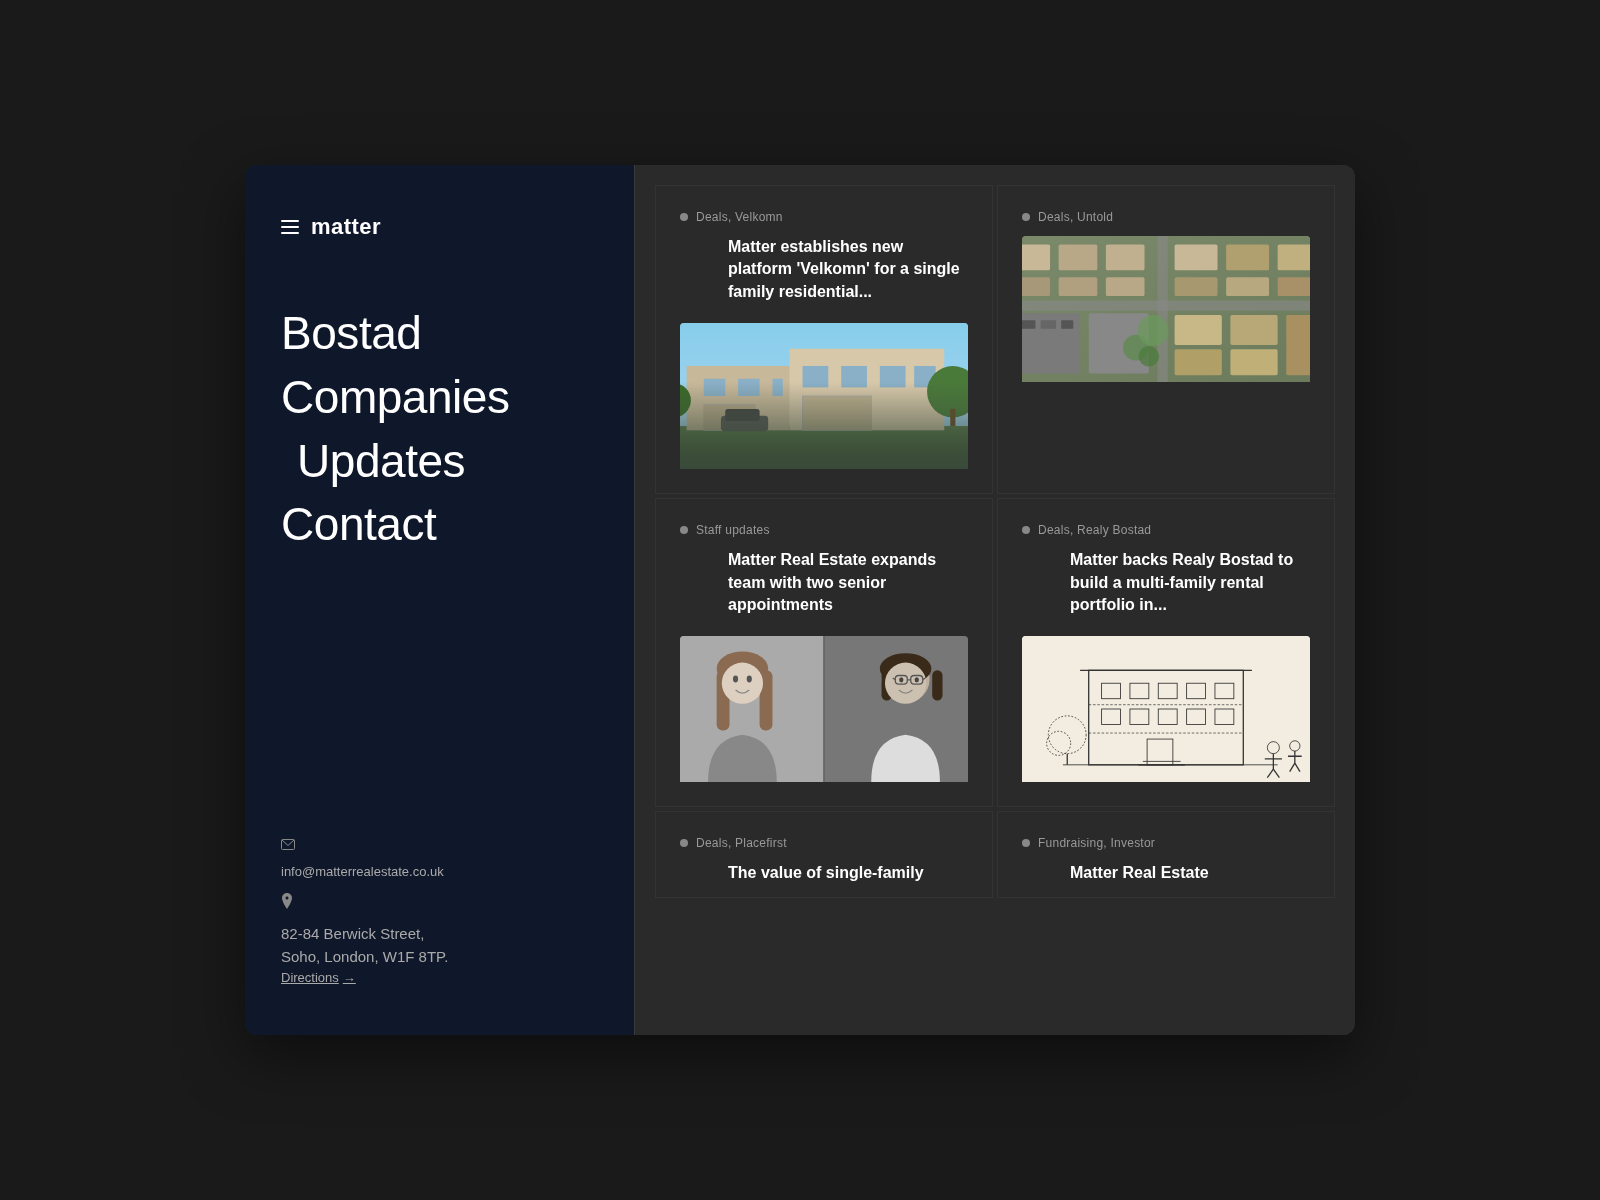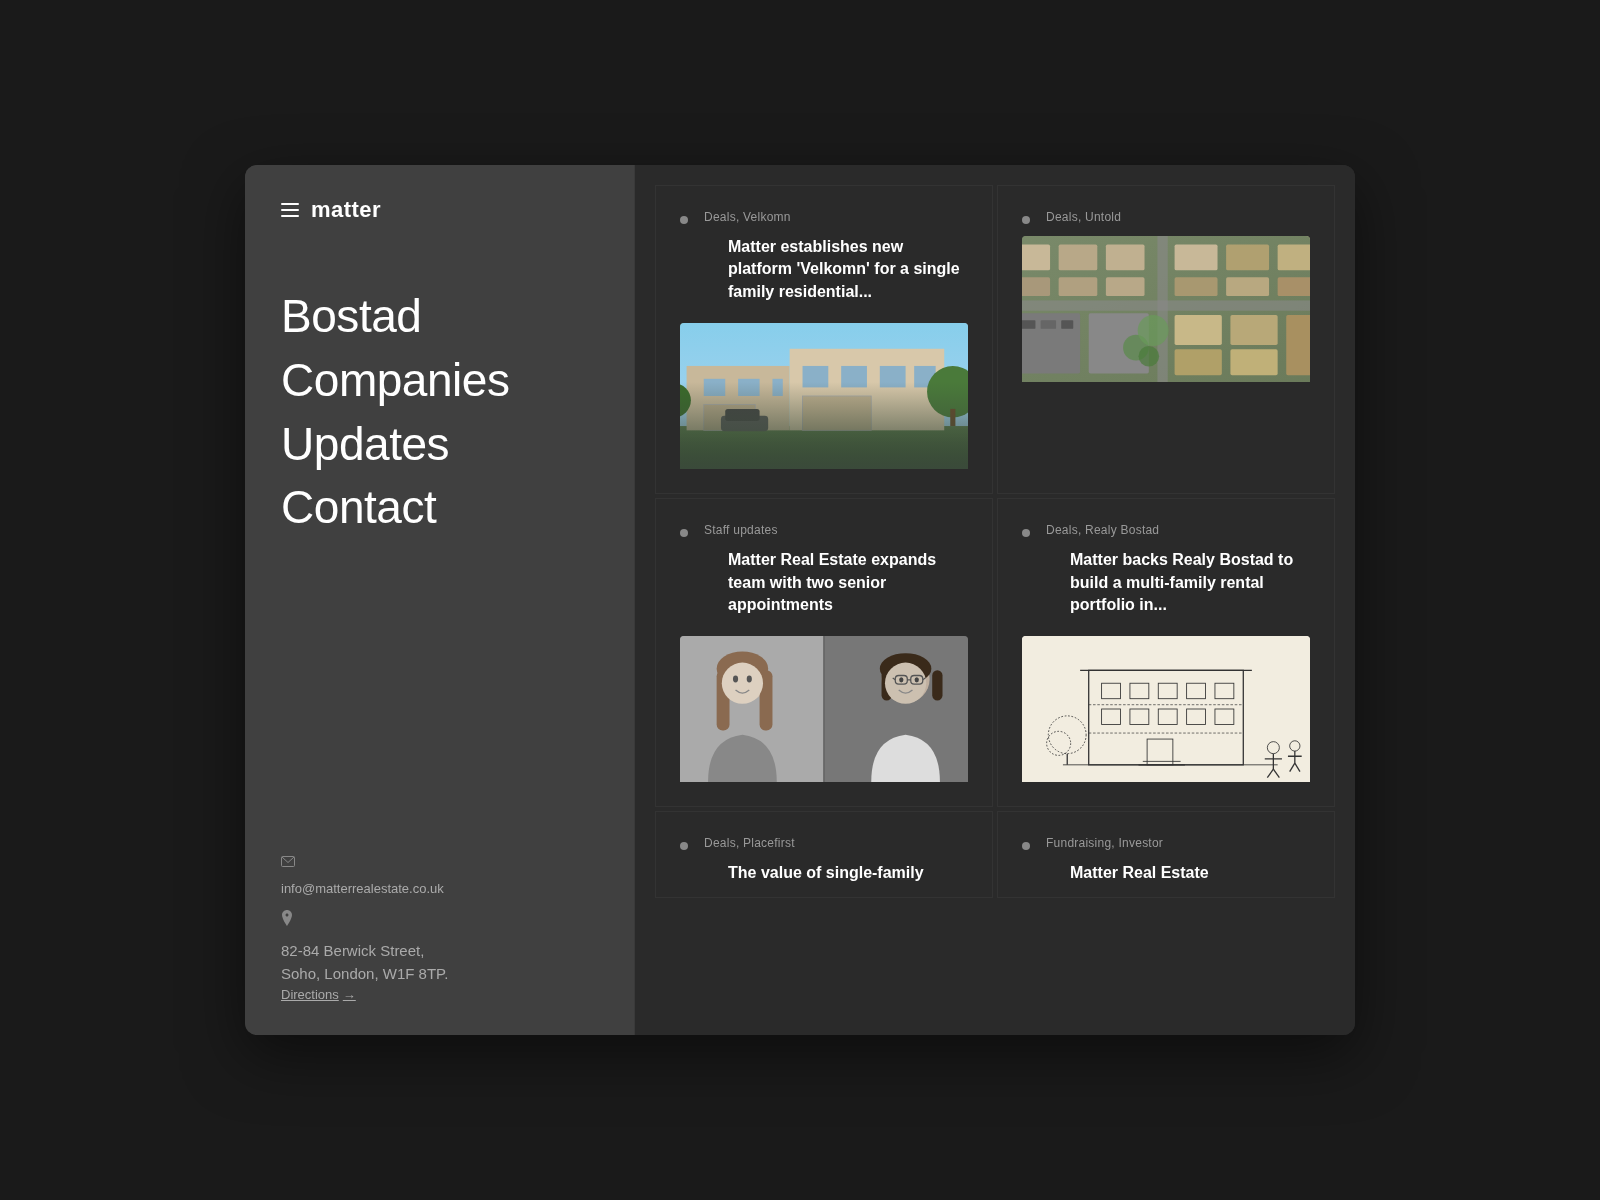--- a/index.html
+++ b/index.html
@@ -20,22 +20,22 @@
       border-radius: 12px;
       display: flex;
       overflow: hidden;
       box-shadow: 0 20px 60px rgba(0,0,0,0.5);
     }
 
     
     .sidebar {
       width: 390px;
       min-width: 390px;
-      background: #404040;
-      padding: 32px 36px;
+      background: #0f172a;
+      padding: 49px 36px;
       display: flex;
       flex-direction: column;
       border-right: 1px solid #3a3a3a;
       justify-content: flex-end;
     }
 
     .logo-area {
       display: flex;
       align-items: center;
       gap: 12px;
@@ -76,20 +76,21 @@
       font-weight: 300;
       color: #ffffff;
       text-decoration: none;
       line-height: 1.3;
       cursor: pointer;
       letter-spacing: -0.01em;
     }
 
     .nav-item.active {
       color: #ffffff;
+      margin-left: 16px;
     }
 
     .footer-info {
       margin-top: auto;
       display: flex;
       flex-direction: column;
       gap: 12px;
     }
 
     .footer-row {
@@ -143,22 +144,22 @@
 
     .article-card {
       background: #2a2a2a;
       padding: 24px 24px 0 24px;
       cursor: pointer;
       border: 1px solid #333;
     }
 
     .article-category {
       display: flex;
-      align-items: flex-end;
-      gap: 16px;
+      align-items: center;
+      gap: 8px;
       margin-bottom: 12px;
     }
 
     .category-dot {
       width: 8px;
       height: 8px;
       border-radius: 50%;
       background: #888;
       flex-shrink: 0;
     }

